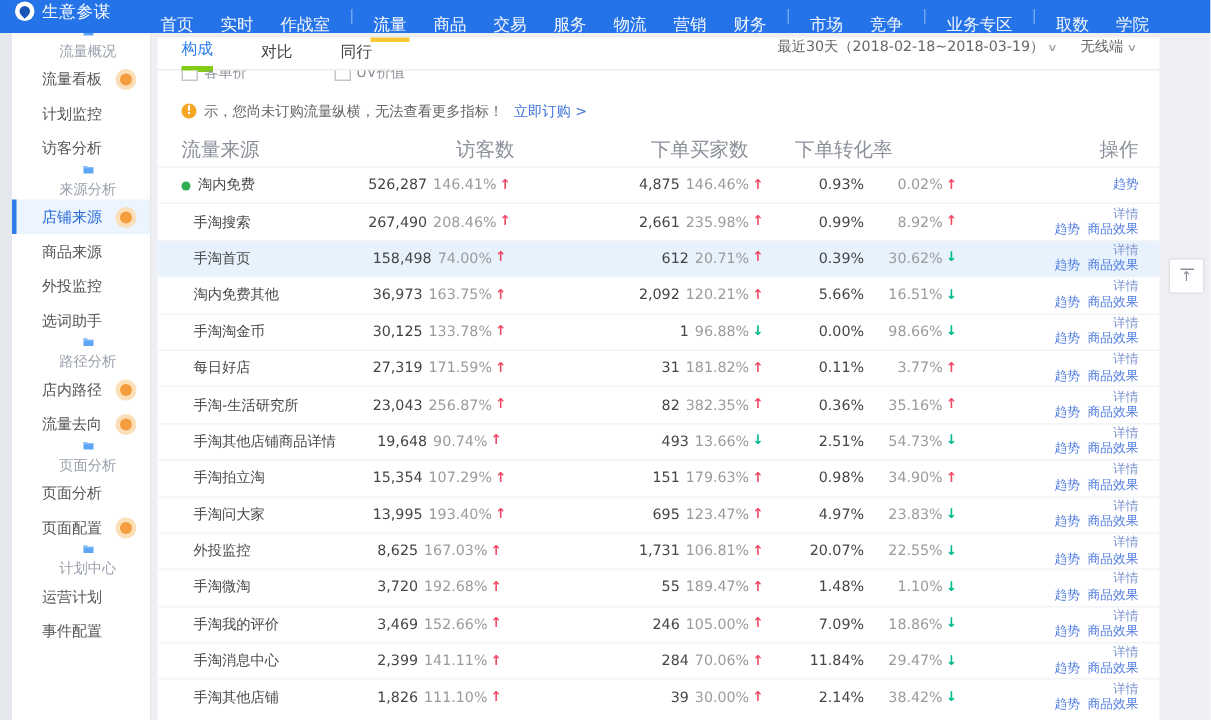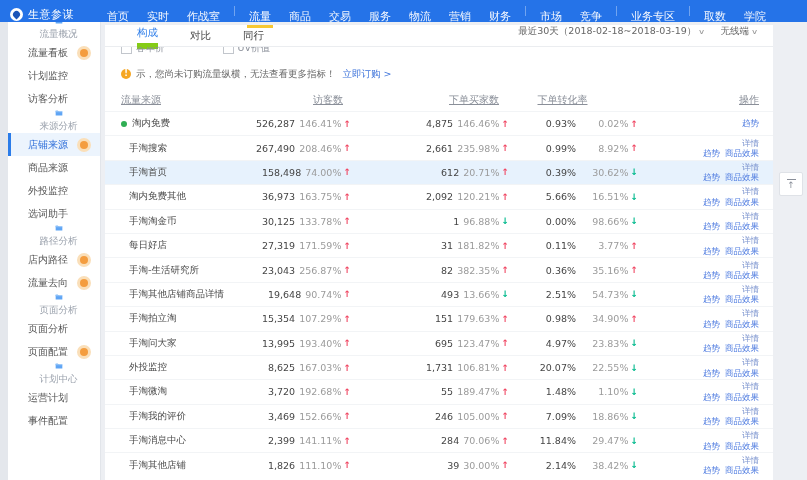--- a/index.html
+++ b/index.html
@@ -1,20 +1,20 @@
 <!DOCTYPE html>
 <html><head>
 <meta charset="utf-8">
 <style>
   html,body{margin:0;padding:0;}
   body{font-family:"DejaVu Sans","Liberation Sans",sans-serif;}
   .app{position:relative;width:807px;height:480px;background:#edeff3;overflow:hidden;}
 
   
-  .navbar{height:22px;background:#2573e8;display:flex;align-items:flex-end;color:#fff;font-size:11px;}
+  .navbar{height:22px;background:#2573e8;display:flex;align-items:flex-start;color:#fff;font-size:11px;}
   .logo{display:flex;align-items:center;gap:5px;margin-left:10px;width:88px;flex:0 0 auto;}
   .logo-icon{width:13px;height:13px;border-radius:50%;background:#fff;display:grid;place-items:center;}
   .logo-icon i{display:block;width:7px;height:7px;border-radius:50% 50% 50% 0;background:#1c55b8;transform:rotate(-45deg);}
   .logo-text{font-size:11px;letter-spacing:.5px;white-space:nowrap;}
   .nav-menu{display:flex;align-items:center;height:100%;}
   .nav-item{padding:0 9px;height:22px;line-height:22px;position:relative;cursor:pointer;white-space:nowrap;color:rgba(255,255,255,.95);margin-top:12px;}
   .nav-item.active{color:#fff;}
   .nav-item.active::after{content:"";position:absolute;left:7px;right:7px;bottom:0;height:3px;background:#f8c832;}
   .nav-divider{width:1px;height:10px;background:rgba(255,255,255,.35);margin:0 5px;}
 
@@ -28,46 +28,46 @@
   .side-item .badge{width:8px;height:8px;border-radius:50%;background:#f49d3f;box-shadow:0 0 0 3px #fadfb9;margin-left:auto;margin-right:12px;}
   .side-item.active{background:#ecf4fd;color:#2b6cd9;}
   .side-item.active::before{content:"";position:absolute;left:0;top:0;bottom:0;width:3px;background:#2b7ce9;}
 
   .main{flex:1;padding:3px 0 0 4px;}
   .card{width:668px;height:455px;background:#fff;display:flex;flex-direction:column;}
 
   
   .tabs-row{height:21px;flex:0 0 21px;border-bottom:1px solid #ebedf0;display:flex;align-items:center;padding-left:16px;position:relative;}
   .tab{margin-right:32px;font-size:10.5px;color:#444;height:21px;line-height:20px;cursor:pointer;}
-  .tab.active{color:#2b7ce9;border-bottom:6px solid #84cc16;margin-left:16px;}
+  .tab.active{color:#2b7ce9;border-bottom:4px solid #84cc16;}
   .toolbar-right{position:absolute;right:16px;top:0;height:21px;display:flex;align-items:flex-start;gap:16px;font-size:9.5px;color:#666;}
   .picker{display:flex;align-items:center;gap:3px;cursor:pointer;white-space:nowrap;}
   .caret{font-size:7px;color:#999;transform:scaleX(1.4);}
 
   
   .filters-row{height:10px;flex:0 0 10px;overflow:hidden;padding-left:16px;}
   .filters-inner{display:flex;gap:58px;transform:translateY(-5px);font-size:9.5px;color:#8a8f99;}
   .chk{display:flex;align-items:center;gap:4px;}
   .chk-box{width:9px;height:9px;border:1px solid #c2c6cc;background:#fff;}
 
   
   .notice-row{height:24px;flex:0 0 24px;display:flex;align-items:center;gap:5px;padding-left:16px;font-size:9.5px;color:#666;margin-top:5px;}
   .notice-icon{width:10px;height:10px;flex:0 0 10px;border-radius:50%;background:#f5a623;color:#fff;font-size:8px;line-height:10px;text-align:center;font-weight:bold;}
   .notice-link{color:#3e74db;cursor:pointer;margin-left:2px;}
 
   
   .table{flex:1;display:flex;flex-direction:column;}
-  .thead{height:22px;flex:0 0 22px;display:flex;align-items:center;font-size:10px;color:#8a8f99;margin-top:3px;text-decoration:underline;}
+  .thead{height:22px;flex:0 0 22px;display:flex;align-items:center;font-size:13px;color:#8a8f99;margin-top:3px;}
   .tr{height:23.4px;flex:0 0 23.4px;display:flex;align-items:center;border-top:1px solid #f2f4f6;font-size:9.5px;color:#4a4a4a;}
   .tr.highlight{background:#e7f2fd;}
   .c0{flex:0 0 130px;display:flex;align-items:center;gap:5px;padding-left:16px;box-sizing:border-box;overflow:hidden;white-space:nowrap;}
   .c0.child{padding-left:24px;}
   .src-dot{width:6px;height:6px;flex:0 0 6px;border-radius:50%;background:#2fae53;}
   .cm{display:flex;justify-content:flex-end;align-items:center;gap:4px;box-sizing:border-box;white-space:nowrap;}
-  .c1{flex:0 0 116px;}
+  .c1{flex:0 0 116px;justify-content:center;}
   .c2{flex:0 0 158px;}
   .c3{flex:0 0 67px;}
   .c4{flex:0 0 62px;}
   .val{color:#454545;}
   .delta{color:#9b9b9b;}
   .arrow{font-size:9px;font-weight:bold;margin-left:-2px;}
   .arrow.up{color:#f04864;}
   .arrow.down{color:#00b98c;}
   .c5{flex:1;display:flex;flex-direction:column;align-items:flex-end;justify-content:center;padding-right:14px;box-sizing:border-box;font-size:8.5px;line-height:10.5px;white-space:nowrap;}
   .link{color:#4f7ce0;cursor:pointer;}

